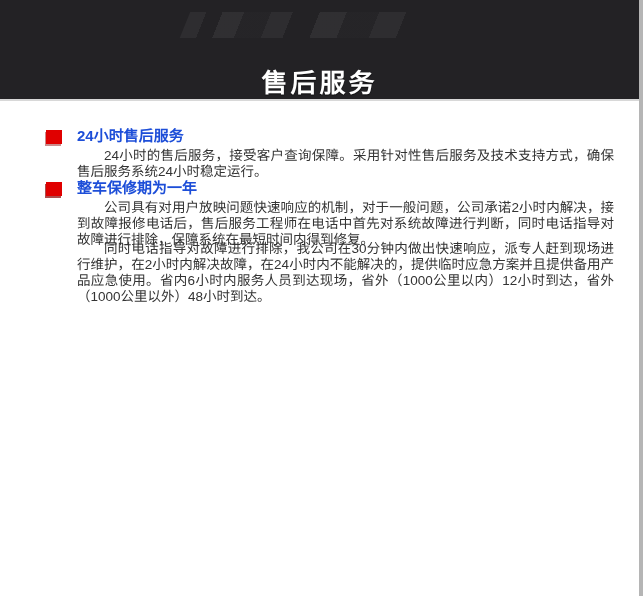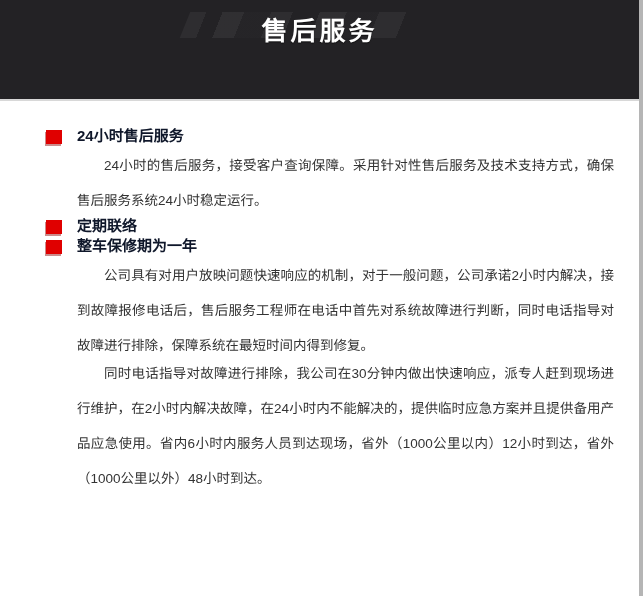--- a/index.html
+++ b/index.html
@@ -17,21 +17,21 @@
     border-right: 4px solid #b5b5b5;
     overflow: hidden;
   }
   
   .banner {
     position: relative;
     height: 99px;
     background: #232225;
     border-bottom: 2px solid #d8d8d8;
     display: flex;
-    align-items: flex-start;
+    align-items: flex-end;
     justify-content: center;
     overflow: hidden;
   }
   .banner-title {
     position: relative;
     z-index: 2;
     color: #ffffff;
     font-size: 26px;
     font-weight: 700;
     letter-spacing: 3px;
@@ -68,26 +68,26 @@
     top: 2px;
     width: 16px;
     height: 14px;
     background: #e00000;
     box-shadow: -1px 2px 0 rgba(140,0,0,0.45);
   }
   .section-heading {
     font-size: 15px;
     line-height: 16px;
     font-weight: 700;
-    color: #0f172a;
+    color: #1d4ed8;
     margin: 0 0 4px 0;
   }
   .para {
     font-size: 13.5px;
-    line-height: 35px;
+    line-height: 16px;
     color: #333333;
     text-align: justify;
     text-indent: 2em;
     margin: 0;
   }
   .para + .para {
     margin-top: -7px;
   }
 </style>
 </head>
@@ -103,21 +103,20 @@
   <div class="content">
 
     <div class="section">
       <span class="bullet"></span>
       <h3 class="section-heading">24小时售后服务</h3>
       <p class="para">24小时的售后服务，接受客户查询保障。采用针对性售后服务及技术支持方式，确保售后服务系统24小时稳定运行。</p>
     </div>
 
     <div class="section">
       <span class="bullet"></span>
-      <h3 class="section-heading">定期联络</h3>
     </div>
 
     <div class="section">
       <span class="bullet"></span>
       <h3 class="section-heading">整车保修期为一年</h3>
       <p class="para">公司具有对用户放映问题快速响应的机制，对于一般问题，公司承诺2小时内解决，接到故障报修电话后，售后服务工程师在电话中首先对系统故障进行判断，同时电话指导对故障进行排除，保障系统在最短时间内得到修复。</p>
       <p class="para">同时电话指导对故障进行排除，我公司在30分钟内做出快速响应，派专人赶到现场进行维护，在2小时内解决故障，在24小时内不能解决的，提供临时应急方案并且提供备用产品应急使用。省内6小时内服务人员到达现场，省外（1000公里以内）12小时到达，省外（1000公里以外）48小时到达。</p>
     </div>
 
 

